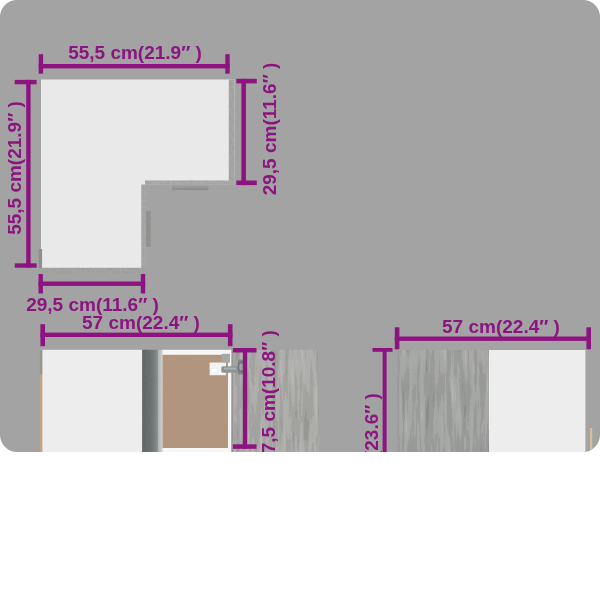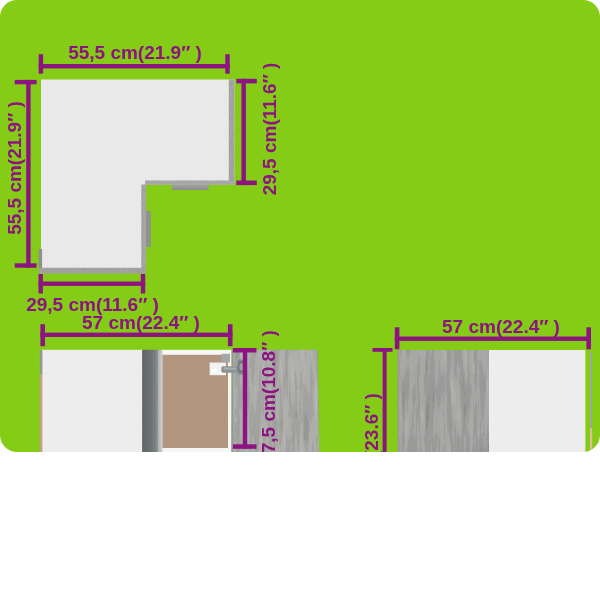--- a/index.html
+++ b/index.html
@@ -1,16 +1,16 @@
 <!DOCTYPE html>
 <html><head>
 <meta charset="utf-8">
 <style>
   html,body{margin:0;padding:0;background:#ffffff;}
-  .wrap{width:600px;height:452px;position:relative;overflow:hidden;background:#84cc16;border-radius:17px;}
+  .wrap{width:600px;height:452px;position:relative;overflow:hidden;background:#a3a3a3;border-radius:17px;}
   text{font-family:"Liberation Sans",sans-serif;font-weight:bold;fill:#8d1480;}
 </style>
 </head>
 <body>
 <div class="wrap">
 <svg width="600" height="600" viewBox="0 0 600 600" xmlns="http://www.w3.org/2000/svg">
 <defs>
   <filter id="woodg" x="0%" y="0%" width="100%" height="100%">
     <feTurbulence type="fractalNoise" baseFrequency="0.22 0.018" numOctaves="4" seed="13" result="n"></feTurbulence>
     <feColorMatrix in="n" type="luminanceToAlpha" result="na"></feColorMatrix>

